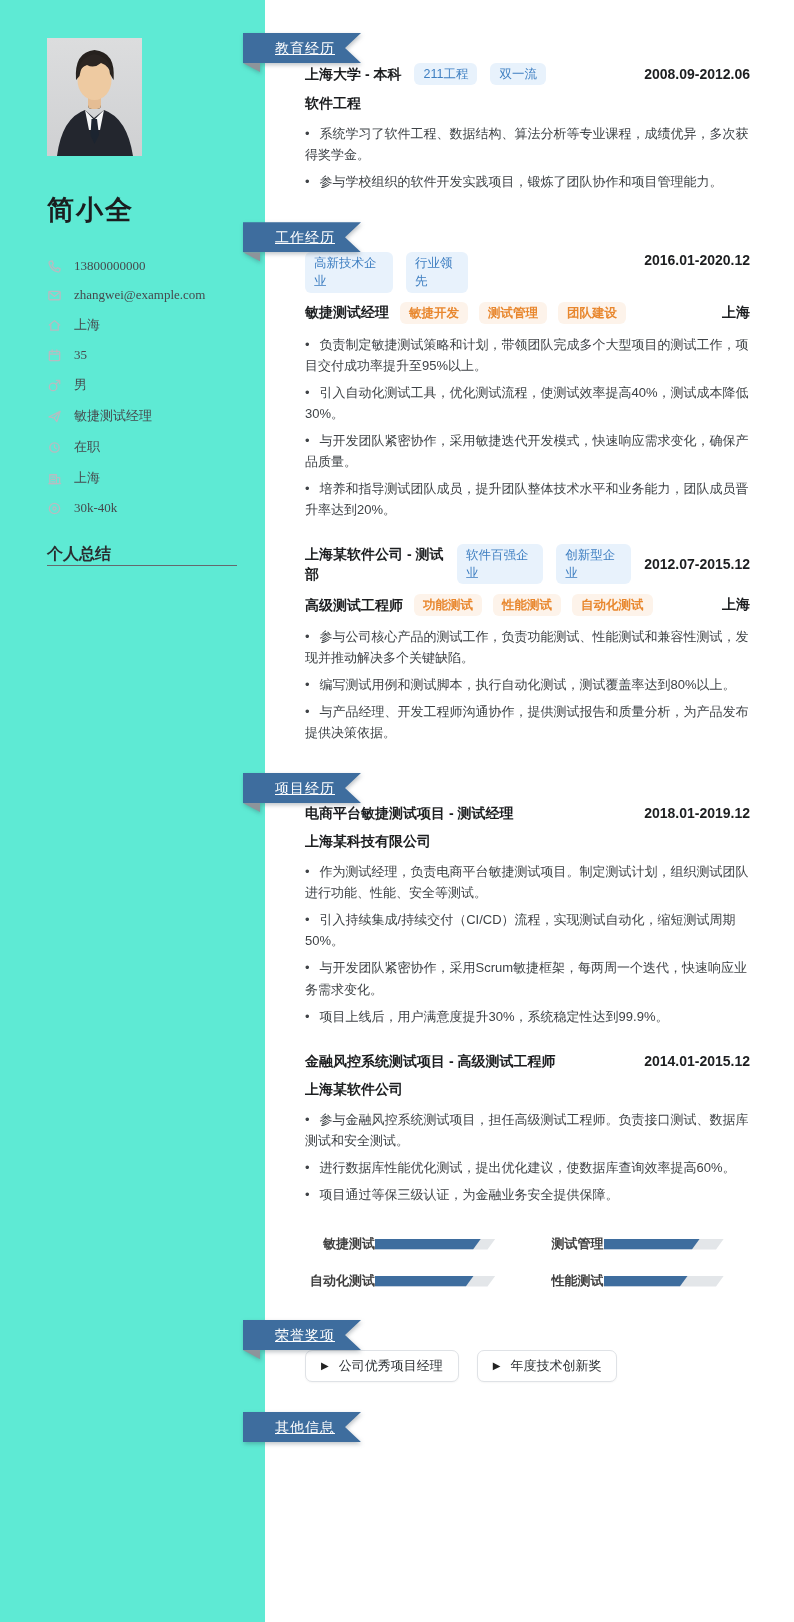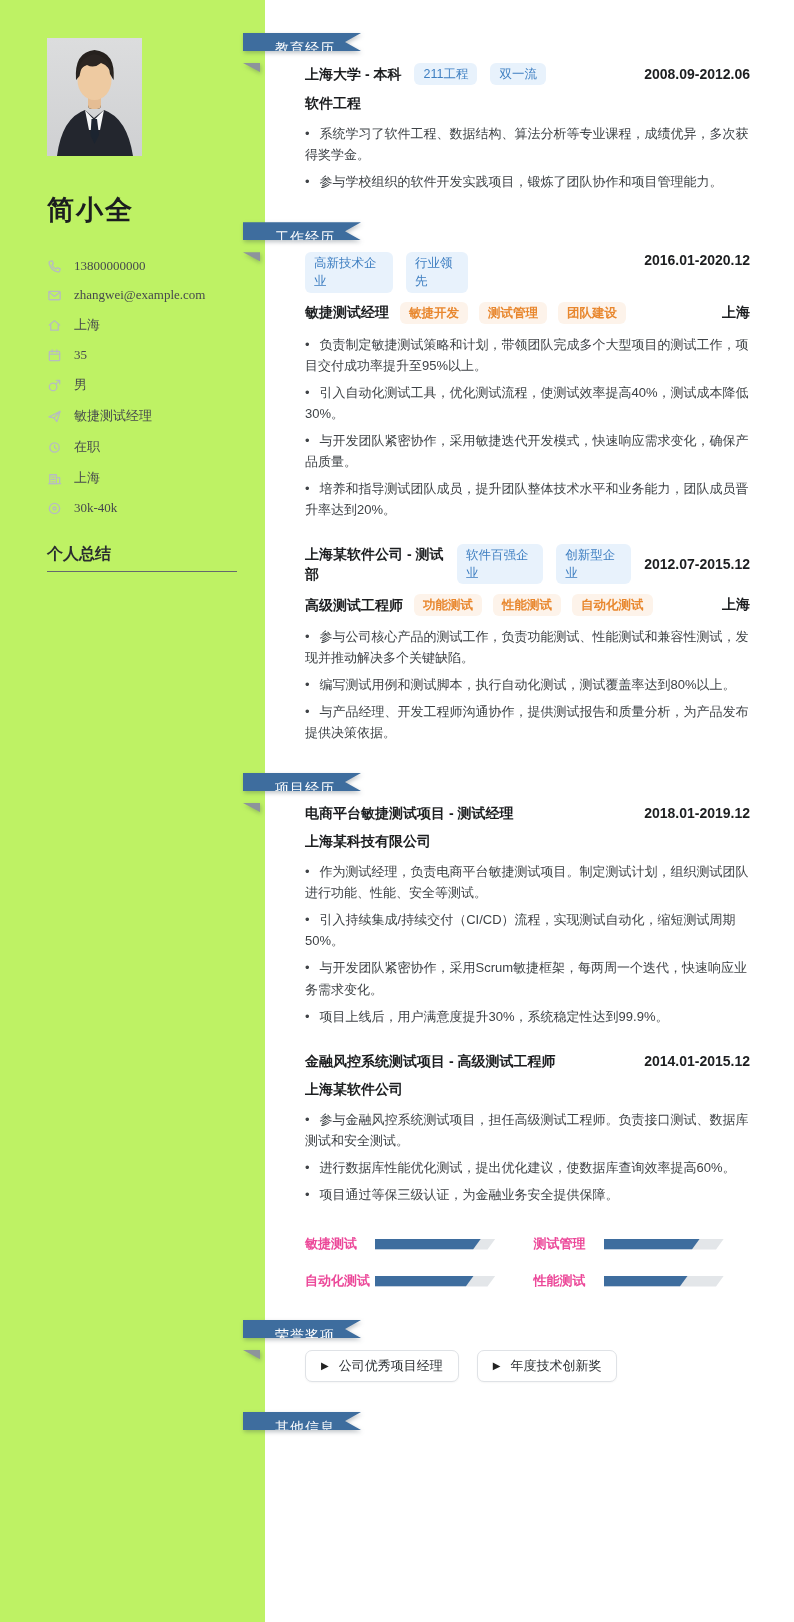--- a/index.html
+++ b/index.html
@@ -1,38 +1,38 @@
 <!DOCTYPE html>
 <html style="--accent: #3e6d9e;"><head>
 <meta charset="utf-8">
 <style>
   html,body{margin:0;padding:0;}
   body{font-family:"Liberation Sans","DejaVu Sans",sans-serif;background:#ffffff;}
   .page{width:794px;height:1622px;overflow:hidden;display:flex;background:#ffffff;}
 
   
-  .sidebar{width:265px;min-width:265px;box-sizing:border-box;background:#bef264;padding:38px 28px 30px 47px;}
+  .sidebar{width:265px;min-width:265px;box-sizing:border-box;background:#5eead4;padding:38px 28px 30px 47px;}
   .photo{width:95px;height:118px;display:block;}
   .name{margin-top:36px;font-size:27px;font-weight:700;color:#1b1d1f;letter-spacing:2px;}
   .contact{margin-top:30px;font-family:Liberation Serif, serif;}
   .c-row{display:flex;align-items:center;margin-bottom:13px;color:#46494d;font-size:13px;}
   .c-row .ic{width:15px;height:15px;margin-right:12px;flex:0 0 15px;display:flex;align-items:center;justify-content:center;}
   .c-row svg{width:15px;height:15px;stroke:#b7bcc1;fill:none;stroke-width:1.4;stroke-linecap:round;stroke-linejoin:round;}
-  .sum-title{margin-top:28px;font-size:16px;font-weight:700;color:#2a2d30;padding-bottom:6px;border-bottom:1px solid #65696d;}
+  .sum-title{margin-top:28px;font-size:16px;font-weight:700;color:#2a2d30;padding-bottom:0;border-bottom:1px solid #65696d;}
   .sum-list{margin:16px 0 0 0;padding:0;list-style:none;}
   .sum-list li{font-size:13px;line-height:1.78;color:#3b3f43;margin-bottom:10px;}
   .sum-list li::before{content:"•";margin-right:9px;}
 
   
   .content{flex:1;box-sizing:border-box;background:#ffffff;padding:33px 44px 30px 40px;}
   .section{margin-top:30px;}
   .section.first{margin-top:0;}
   .ribbon-wrap{position:relative;margin-left:-62px;height:30px;filter:drop-shadow(1px 2px 2px rgba(40,55,70,.3));}
   .ribbon{display:inline-block;background:var(--accent,#3e6d9e);color:#fff;font-size:14px;letter-spacing:1px;
-          height:18px;line-height:30px;padding:0 26px 0 32px;
+          height:30px;line-height:30px;padding:0 26px 0 32px;
           clip-path:polygon(0 0,100% 0,calc(100% - 16px) 50%,100% 100%,0 100%);text-decoration:underline;}
   .fold{position:absolute;left:0;top:100%;width:17px;height:9px;background:#8d949b;
         clip-path:polygon(0 0,100% 0,100% 100%);}
   .sec-body{}
 
   .head-row{display:flex;align-items:center;gap:13px;}
   .head-row.top{align-items:flex-start;}
   .h-bold{font-size:14px;font-weight:700;color:#1c1e20;line-height:1.45;}
   .h-date{margin-left:auto;font-size:14px;font-weight:700;color:#1c1e20;white-space:nowrap;}
   .company-narrow{width:230px;}
@@ -45,21 +45,21 @@
   .blist{margin:10px 0 0 0;padding:0;list-style:none;}
   .blist li{font-size:13px;line-height:1.62;color:#3e4246;margin-bottom:6px;}
   .blist li::before{content:"•";margin-right:10px;}
   .entry{margin-top:24px;}
   .entry.first{margin-top:0;}
   .sub-bold{margin-top:10px;font-size:14px;font-weight:700;color:#1c1e20;}
 
   
   .skill-grid{display:grid;grid-template-columns:1fr 1fr;column-gap:38px;row-gap:19px;padding-right:26px;}
   .skill{display:flex;align-items:center;}
-  .skill .lbl{width:70px;font-size:13px;font-weight:700;color:#ec4899;}
+  .skill .lbl{width:70px;font-size:13px;font-weight:700;color:#404040;text-align:right;}
   .bar{flex:1;height:11px;background:#e3e6e9;clip-path:polygon(0 0,100% 0,calc(100% - 8px) 100%,0 100%);}
   .bar .fill{height:100%;background:var(--accent,#3e6d9e);clip-path:polygon(0 0,100% 0,calc(100% - 8px) 100%,0 100%);}
 
   
   .honor-row{display:flex;gap:18px;}
   .badge{display:flex;align-items:center;gap:10px;background:#fff;border:1px solid #dfe2e6;border-radius:7px;
          padding:6px 15px;font-size:13px;color:#2d3135;box-shadow:0 1px 2px rgba(0,0,0,.04);}
   .badge .tri{font-size:10px;color:#222;line-height:1;}
 </style>
 </head>

